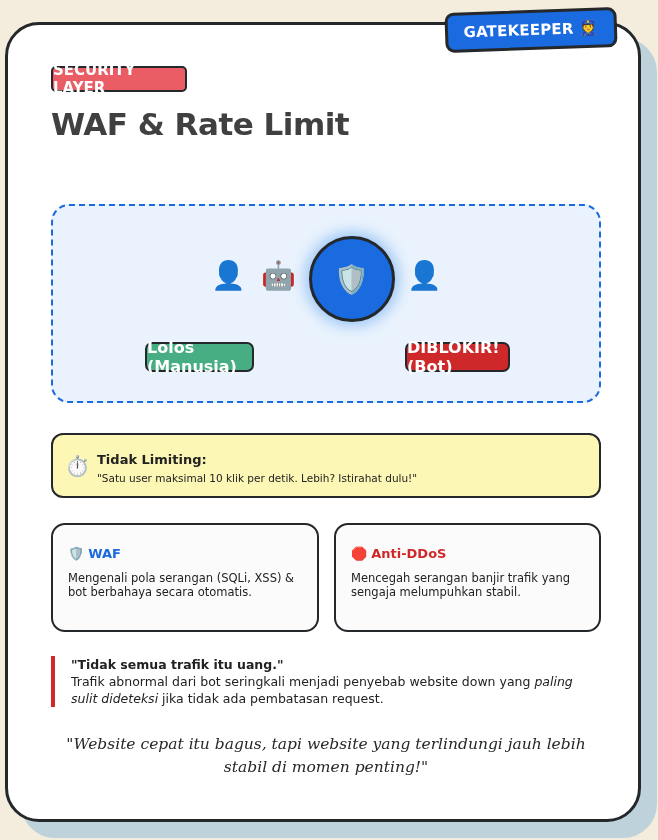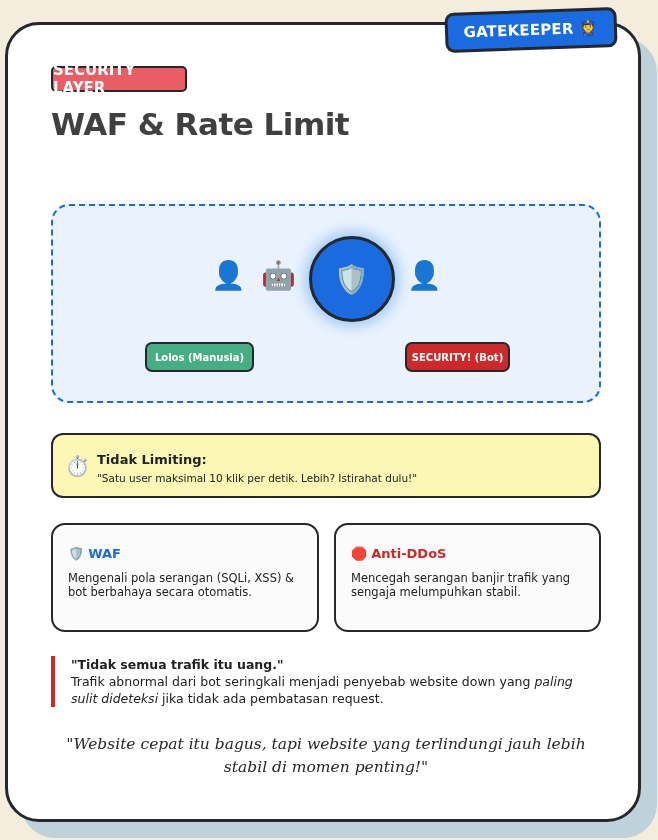--- a/index.html
+++ b/index.html
@@ -48,21 +48,21 @@
     .icon-emoji { position: absolute; font-size: 28px; line-height: 1; }
     .shield-circle {
       position: absolute; left: 256px; top: 30px; width: 86px; height: 86px;
       background: #1a6ae0; border: 3px solid #25282b; border-radius: 50%;
       box-shadow: 0 0 14px 4px rgba(90, 160, 240, 0.55);
       display: flex; align-items: center; justify-content: center;
       font-size: 28px;
     }
     .pill {
       position: absolute; top: 136px; height: 30px; border: 2px solid #25282b;
-      border-radius: 7px; color: #fff; font-weight: bold; font-size: 10px;
+      border-radius: 7px; color: #fff; font-weight: bold; font-size: 16px;
       display: flex; align-items: center; justify-content: center;
     }
     .pill.pass { left: 92px; width: 109px; background: #46ae82; }
     .pill.block { left: 352px; width: 105px; background: #cf282a; }
     .rate {
       position: absolute; left: 48px; top: 433px; width: 550px; height: 65px;
       background: #fdf7b5; border: 2px solid #25282b; border-radius: 12px;
     }
     .rate .stopwatch { position: absolute; left: 12px; top: 19px; font-size: 20px; }
     .rate .rate-title { position: absolute; left: 44px; top: 17px; font-weight: bold; font-size: 13px; }
@@ -115,21 +115,21 @@
 
     <div class="diagram" style="left:43px;top:179px;">
       <span class="icon-emoji" style="left:158px;top:56px;">👤</span>
       <span class="icon-emoji" style="left:208px;top:56px;">🤖</span>
       <div class="shield-circle">
         <span>🛡️</span>
       </div>
       <span class="icon-emoji" style="left:354px;top:56px;">👤</span>
 
       <div class="pill pass">Lolos (Manusia)</div>
-      <div class="pill block">SECURITY! (Bot)</div>
+      <div class="pill block">DIBLOKIR! (Bot)</div>
     </div>
 
     <div class="rate" style="left:43px;top:408px;">
       <span class="stopwatch">⏱️</span>
       <div class="rate-title">Tidak Limiting:</div>
       <div class="rate-text">"Satu user maksimal 10 klik per detik. Lebih? Istirahat dulu!"</div>
     </div>
 
     <div class="feature waf" style="left:43px;top:498px;">
       <div class="f-head">

